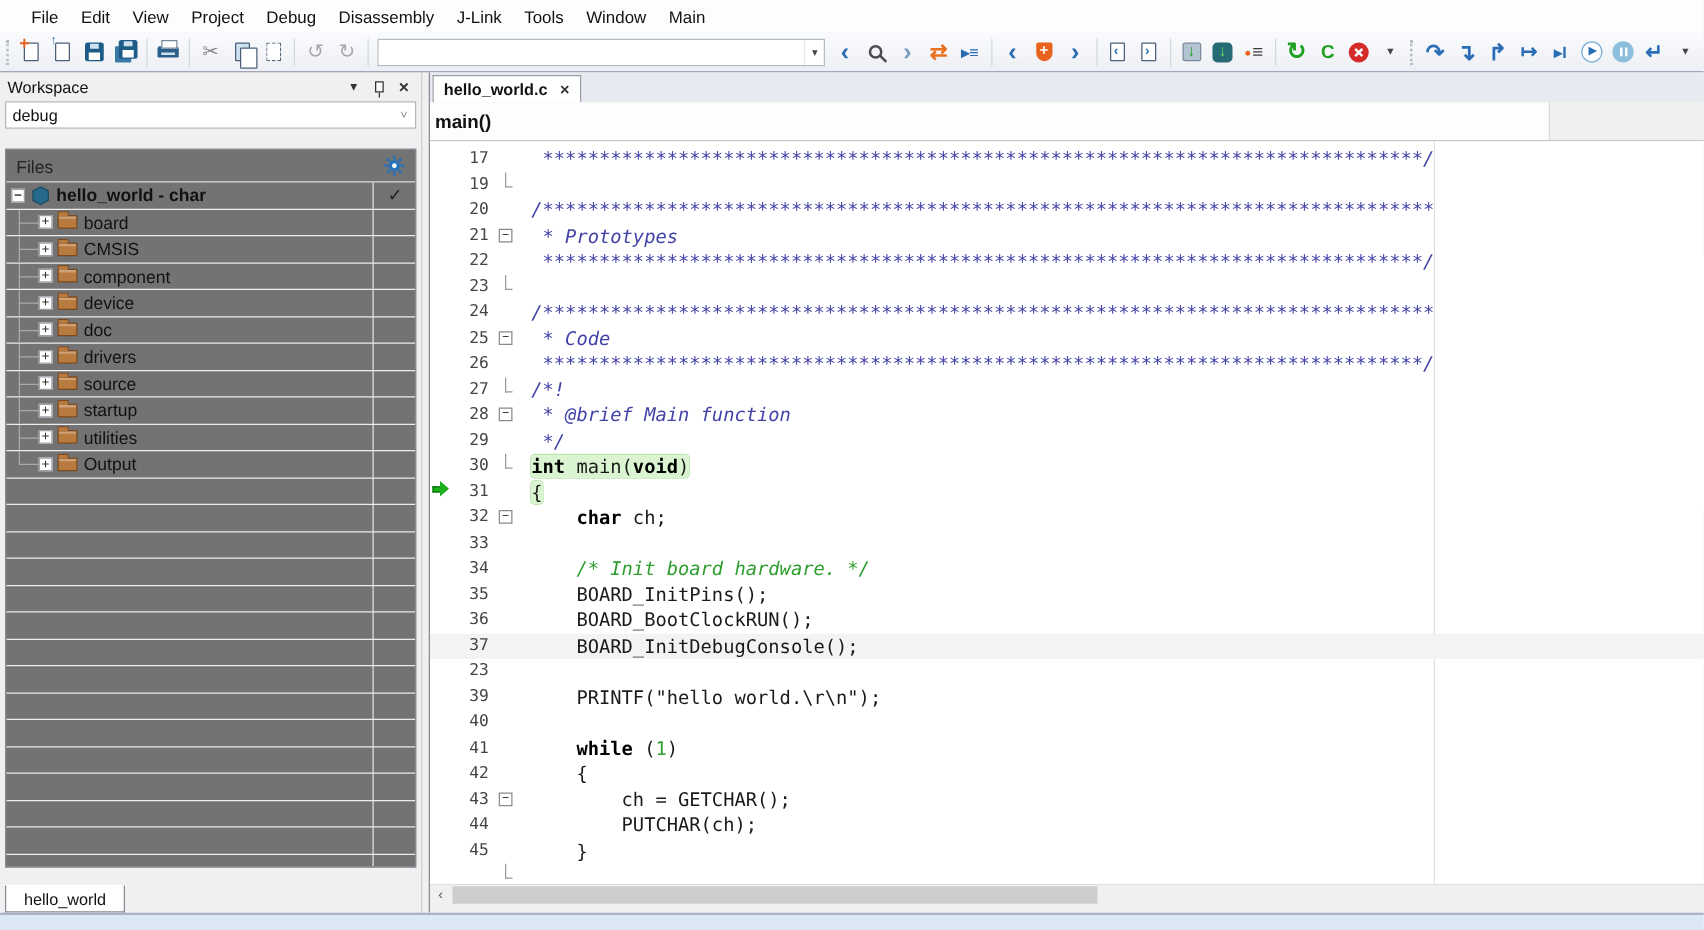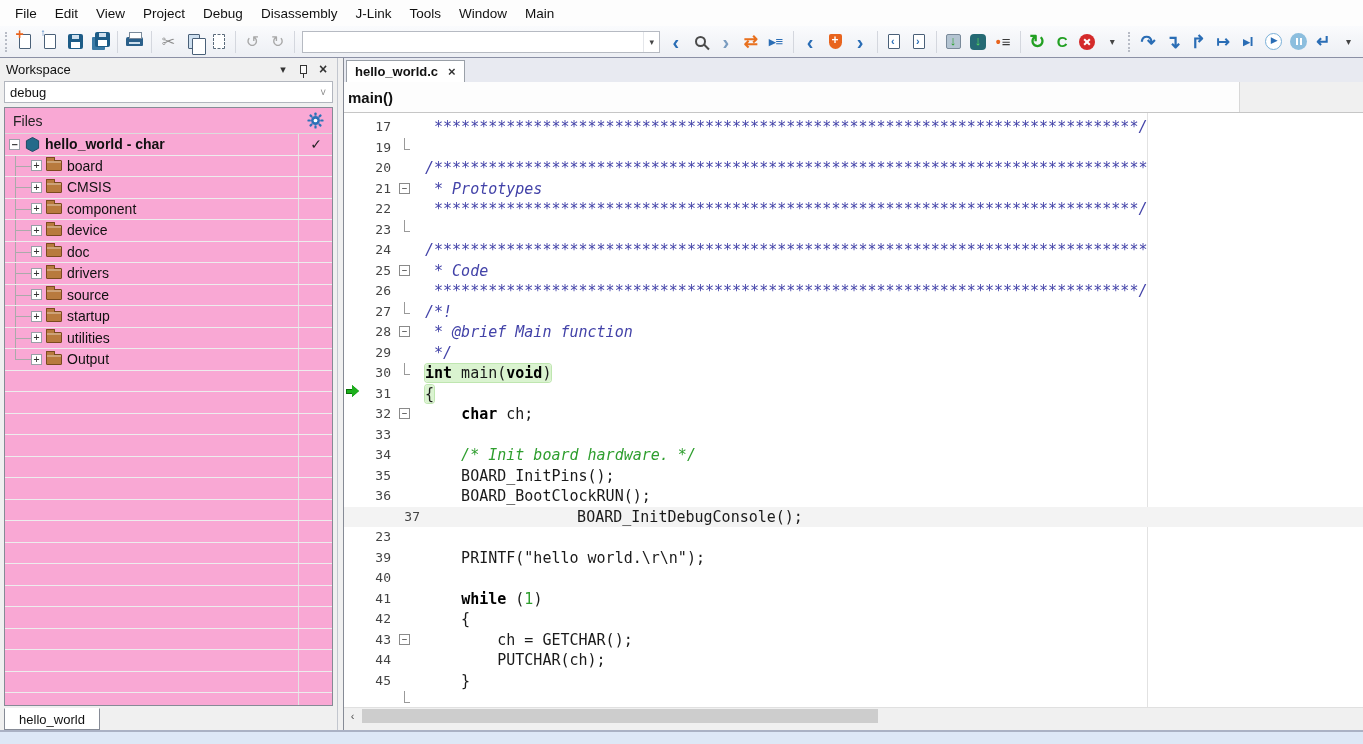--- a/index.html
+++ b/index.html
@@ -1,20 +1,20 @@
 <!DOCTYPE html>
 <html><head>
 <meta charset="utf-8">
 <style>
   * { margin:0; padding:0; box-sizing:border-box; }
   html,body { width:1363px; height:744px; overflow:hidden; background:#f0f0f0;
               font-family:"Liberation Sans", sans-serif; }
 
   
-  .menubar { height:26px; background:#fdfdfd; display:flex; align-items:center; padding-left:6px;
+  .menubar { height:26px; background:#fdfdfd; display:flex; align-items:center; padding-left:16px;
              font-size:13.5px; color:#111; }
   .menu-item { padding:4px 9px; cursor:default; }
 
   
   .toolbar { height:32px; background:linear-gradient(#fafbfd,#edeff4);
              border-bottom:1px solid #8b90a5; display:flex; align-items:center; padding:0 2px; }
   .tgrip { width:5px; height:20px; margin:0 3px; border-left:2px dotted #b8bcc6; }
   .tsep  { width:1px; height:22px; background:#d4d7de; margin:0 4px; }
   .tbtn  { width:26px; height:26px; display:flex; align-items:center; justify-content:center;
            border-radius:2px; font-size:16px; line-height:1; cursor:default; position:relative; }
@@ -81,21 +81,21 @@
   .left-panel { width:338px; background:#f0f0f0; display:flex; flex-direction:column; border-right:1px solid #c2c6ce; }
   .wp-title { height:22px; display:flex; align-items:center; padding:0 6px; font-size:13px; color:#111; }
   .wp-title .t { flex:1; }
   .wp-btn { width:16px; height:16px; display:flex; align-items:center; justify-content:center;
             font-size:11px; color:#333; margin-left:4px; cursor:default; }
   .pin { width:7px; height:9px; border:1px solid #333; background:#fafafa; position:relative; }
   .pin::after { content:""; position:absolute; left:2px; bottom:-5px; width:1px; height:4px; background:#333; }
   .wp-combo { height:22px; margin:1px 4px 4px 4px; background:#fff; border:1px solid #b2b6be;
               display:flex; align-items:center; font-size:13px; padding-left:5px; color:#111; }
   .wp-combo .dd { margin-left:auto; font-size:10px; color:#888; padding:0 6px; }
-  .files-box { flex:1; margin:0 4px; background:#f9a8d4; border:1px solid #868b96; position:relative; overflow:hidden; }
+  .files-box { flex:1; margin:12px 4px; background:#737373; border:1px solid #868b96; position:relative; overflow:hidden; }
   .col-line { position:absolute; top:26px; bottom:0; right:33px; border-left:1px solid #e4e4e4; }
   .files-hdr { height:26px; display:flex; align-items:center; padding:0 8px; font-size:14px; color:#222;
                border-bottom:1px solid #dcdcdc; }
   .files-hdr .t { flex:1; }
   .gear-svg { width:17px; height:17px; }
   .trow { height:21.5px; display:flex; align-items:center; border-bottom:1px solid #ededed;
           font-size:14px; color:#111; position:relative; }
   .exp { width:11px; height:11px; border:1px solid #9aa0a8; background:#fff; display:flex; align-items:center;
          justify-content:center; font-size:10px; line-height:9px; color:#333; flex:none; font-family:"DejaVu Sans Mono",monospace; }
   .conn { width:16px; height:100%; position:relative; flex:none; margin-left:10px; }
@@ -122,21 +122,21 @@
           display:flex; align-items:center; padding:0 8px; font-size:13px; font-weight:bold; color:#111; }
   .etab .x { margin-left:10px; font-weight:bold; color:#333; font-size:13px; cursor:default; }
   .ctxbar { height:31px; background:#f0f0f0; border-bottom:1px solid #c6c6c6; position:relative; }
   .ctxbar .white { position:absolute; left:0; top:0; bottom:0; width:896px; background:#fdfdfd;
                    border-right:1px solid #d8d8d8; display:flex; align-items:center; }
   .ctxbar .fn { font-size:15px; font-weight:bold; color:#111; padding-left:4px;
                 font-family:"Liberation Sans",sans-serif; }
   .codewrap { height:594px; background:#fff; position:relative; overflow:hidden; }
   .margin-line { position:absolute; left:803px; top:0; bottom:0; border-left:1px solid #e2e2e2; }
   .cl { height:20.5px; display:flex; position:relative;align-items:flex-end; }
-  .cl.rowhl { background:#f3f3f3;gap:29px; }
+  .cl.rowhl { background:#f3f3f3; }
   .cell-a { width:16px; flex:none; position:relative; }
   .pc-arrow { position:absolute; left:2px; top:5px; width:6px; height:5px; background:#1db01d;
               border:1px solid #0a700a; border-right:none; }
   .pc-arrow::after { content:""; position:absolute; left:5px; top:-5px; border-left:7px solid #1db01d;
               border-top:6px solid transparent; border-bottom:6px solid transparent;
               filter:drop-shadow(0 0 0.5px #0a700a); }
   .cell-n { width:38px; flex:none; text-align:right; padding-right:7px; color:#444;
             font:13px "DejaVu Sans Mono",monospace; line-height:20.5px; }
   .cell-f { width:16px; flex:none; position:relative; }
   .fbox { position:absolute; left:1px; top:4px; width:11px; height:11px; border:1px solid #8a8a8a;

